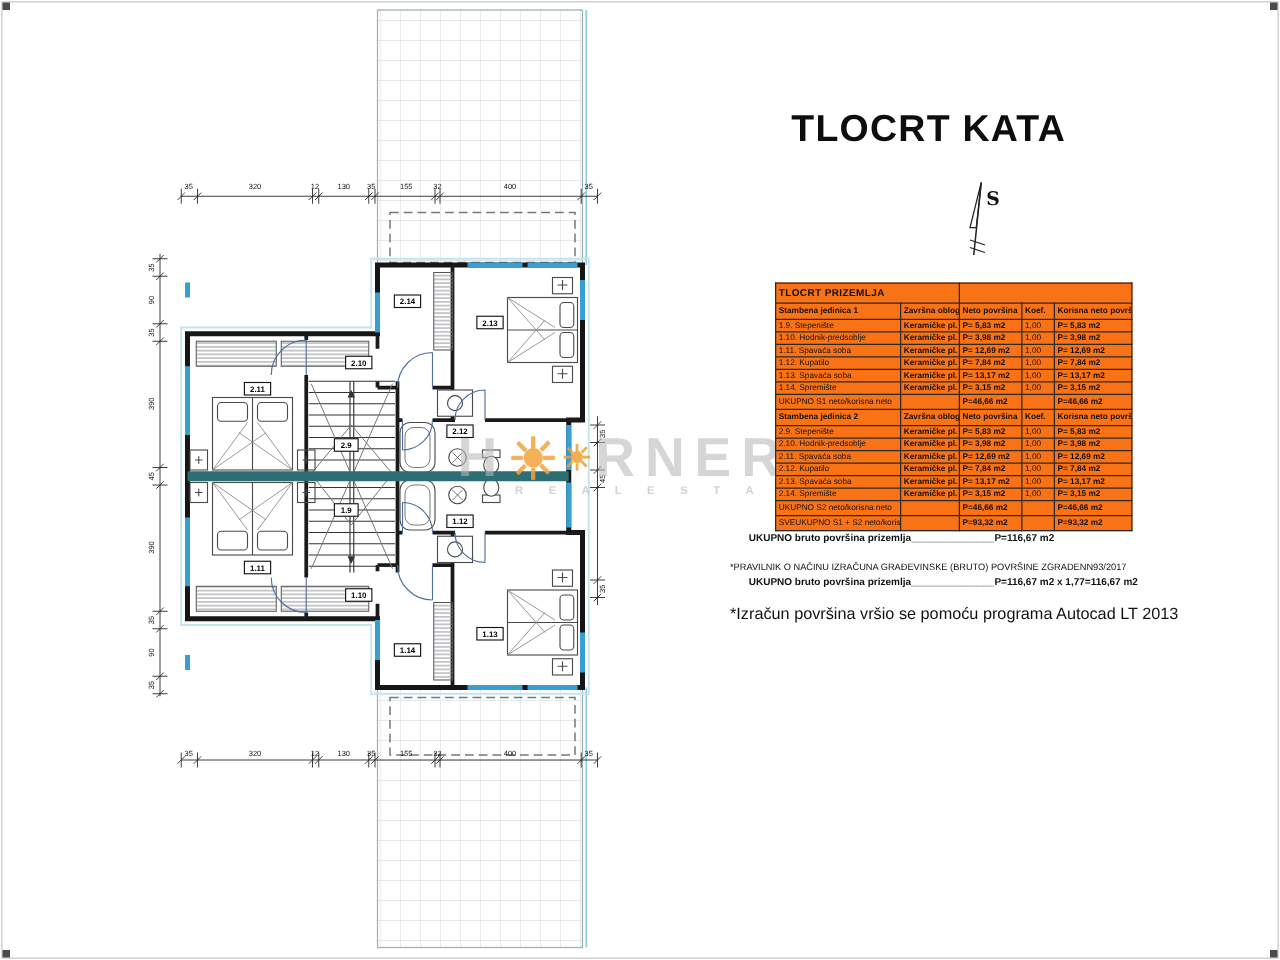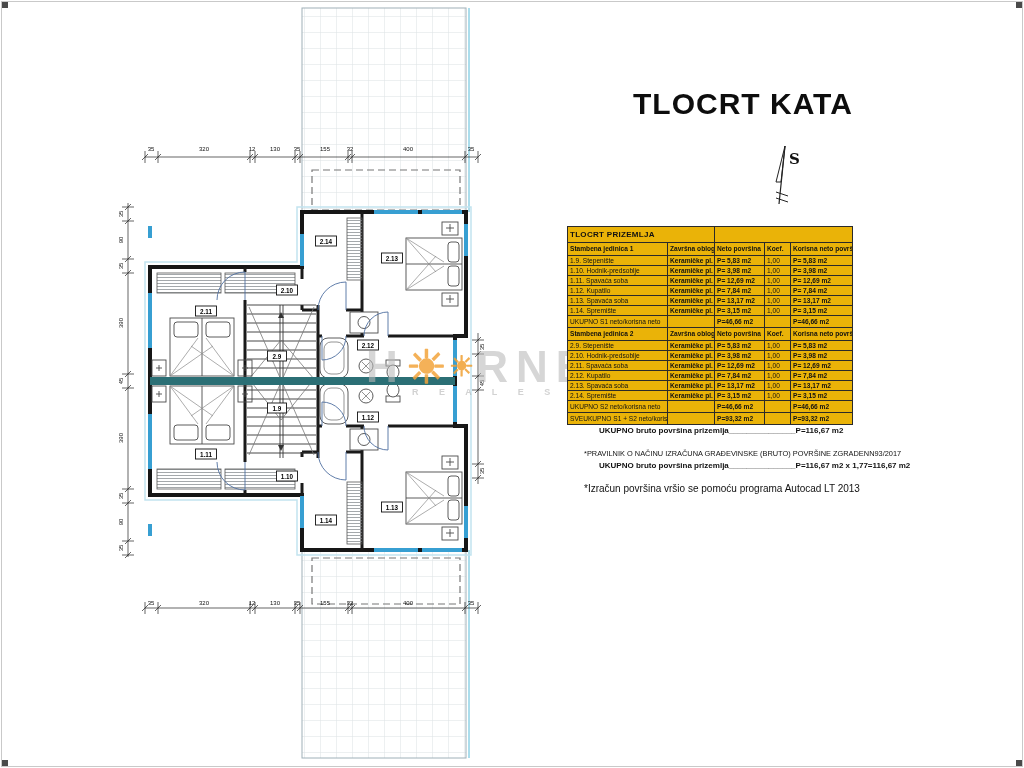--- a/index.html
+++ b/index.html
@@ -14,33 +14,33 @@
       font-weight:bold;font-size:44px;letter-spacing:8px;color:rgba(184,184,184,.58);white-space:nowrap;}
   .wm .sun{color:rgba(242,163,59,.85);font-size:46px;letter-spacing:0;line-height:1;}
   .wm .sun2{color:rgba(240,160,50,.85);font-size:28px;letter-spacing:0;line-height:1;margin:0 2px;}
   .wm-sub{position:absolute;left:412px;top:387px;z-index:2;font-size:9px;font-weight:bold;
       letter-spacing:9px;color:rgba(180,180,180,.6);white-space:nowrap;}
 
   .doc-title{position:absolute;left:633px;top:87px;z-index:5;font-size:30px;font-weight:800;
       letter-spacing:1px;color:#0d0d0d;text-align:right;}
   .compass{position:absolute;left:764px;top:140px;z-index:5;}
 
-  .sched{position:absolute;left:567px;top:226px;z-index:5;width:285px;background:#eab308;
+  .sched{position:absolute;left:620px;top:226px;z-index:5;width:285px;background:#f97316;
       border-collapse:collapse;font-size:6.6px;line-height:1.16;color:#111;table-layout:fixed;}
   .sched td{border:1px solid #2a2a2a;padding:0.5px 2px;overflow:hidden;white-space:nowrap;}
   .sched .tt td{font-weight:bold;font-size:8px;height:14px;letter-spacing:.3px;}
   .sched .hd td{font-weight:bold;height:11px;}
   .sched .tr td{height:10px;}
   .sched .b{font-weight:bold;}
   .sched .rt td{height:8px;}
 
   .note{position:absolute;z-index:5;color:#111;white-space:nowrap;}
   .note-bold{font-weight:bold;font-size:8px;padding-left:11px;}
   .note-it{font-size:7.4px;}
-  .note-sm{font-size:10px;}
+  .note-sm{font-size:13px;}
 </style>
 </head>
 <body>
 
 <div class="page">
   <div class="page-border"></div>
   <div class="corner" style="left:2px;top:2px"></div>
   <div class="corner" style="right:2px;top:2px"></div>
   <div class="corner" style="left:2px;bottom:2px"></div>
   <div class="corner" style="right:2px;bottom:2px"></div>

